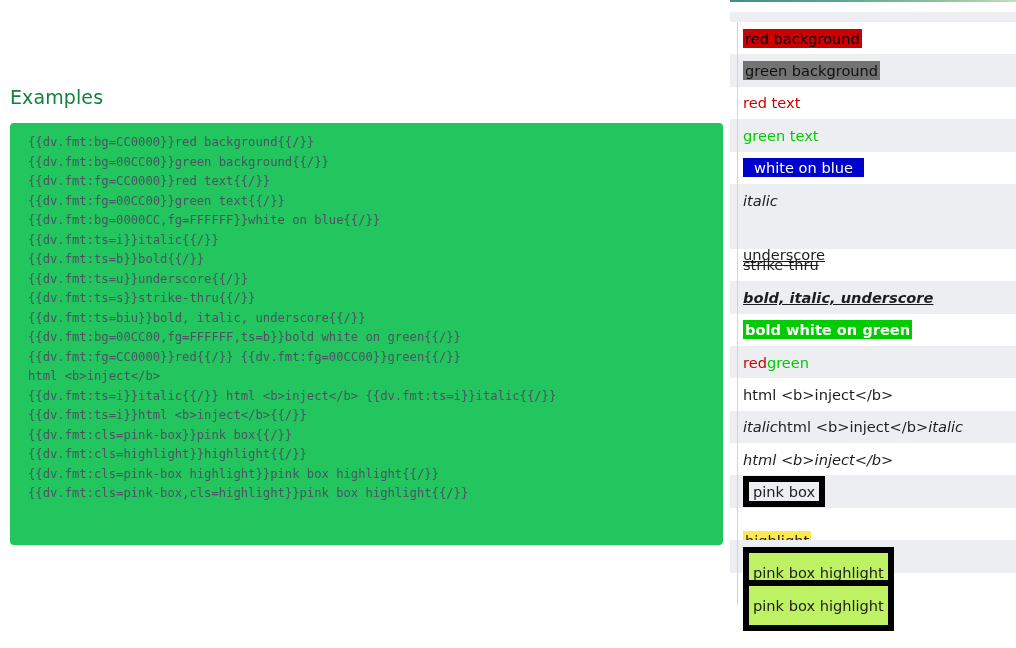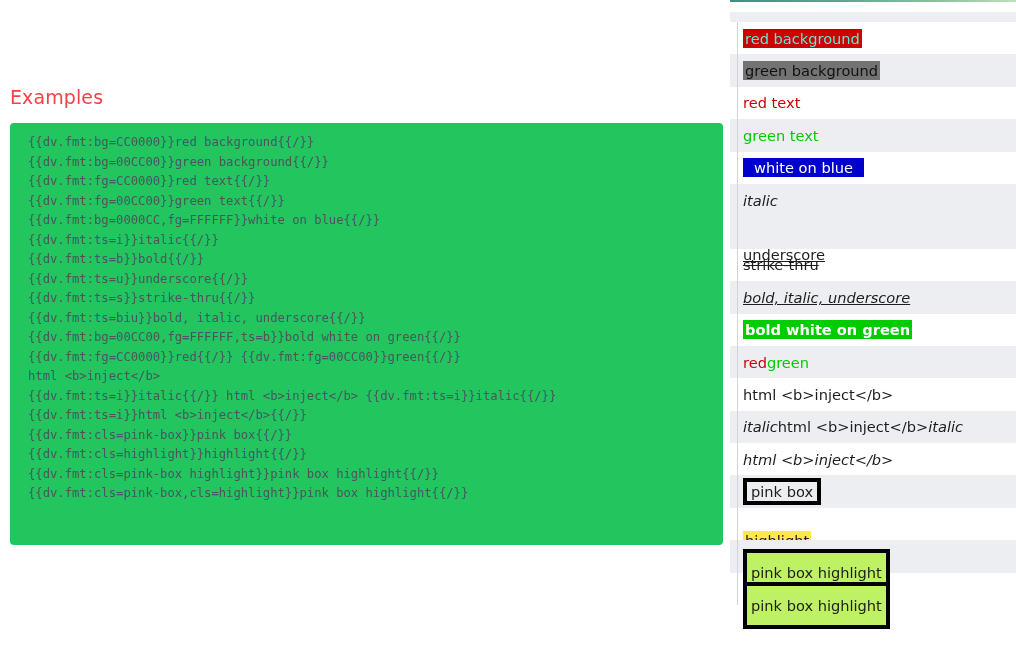--- a/index.html
+++ b/index.html
@@ -12,21 +12,21 @@
   }
   #page { position: relative; width: 1016px; height: 648px; background: #fff; }
 
   
   #left-pane {
     position: absolute; left: 0; top: 0; width: 730px; height: 648px;
     background: #ffffff;
   }
   #page-title {
     position: absolute; left: 10px; top: 73px;
-    font-size: 19px; font-weight: 400; color: #ef4444;
+    font-size: 19px; font-weight: 400; color: #15803d;
     letter-spacing: .1px;
     font-family: "DejaVu Sans", sans-serif;
   }
   #code-block {
     position: absolute; left: 10px; top: 123px;
     width: 713px; height: 422px;
     background: #22c55e;
     border-radius: 4px;
     padding: 10px 0 10px 18px;
   }
@@ -66,33 +66,33 @@
     overflow: visible;
   }
   .prow.stripe { background: #eceef2; }
   .prow::before {
     content: ""; position: absolute; left: 7px; top: 0; bottom: 0;
     width: 1px; background: #cfd3da;
   }
   .prow span.val { display: inline-block; }
 
   
-  .bg-red   { background: #CC0000; color: #5eead4; padding: 1px 2px; }
+  .bg-red   { background: #CC0000; color: #000000; padding: 1px 2px; }
   .bg-green { background: #737373; color: #111; padding: 1px 2px; }
   .fg-red   { color: #CC0000; }
   .fg-green { color: #00CC00; }
   .bg-blue-fg-white { background: #0000CC; color: #FFFFFF; padding: 1px 11px; }
   .ts-i { font-style: italic; }
   .ts-b { font-weight: bold; }
   .ts-u { text-decoration: underline; margin-top: 44px; }
   .ts-s { text-decoration: line-through; }
-  .ts-biu { font-weight: normal; font-style: italic; text-decoration: underline; }
+  .ts-biu { font-weight: bold; font-style: italic; text-decoration: underline; }
   .bg-green-fg-white-b { background: #00CC00; color: #FFFFFF; font-weight: bold; padding: 1px 2px; }
   .pink-box {
-    border: 4px solid #000000;
+    border: 6px solid #000000;
     padding: 1px 4px;
     background: transparent;
   }
   .highlight { background: #FFE84A; padding: 1px 2px; margin-top: 33px; }
   .pink-box.highlight { background: #bef264; padding: 11px 4px; }
 </style>
 </head>
 <body>
 
 <div id="page">

